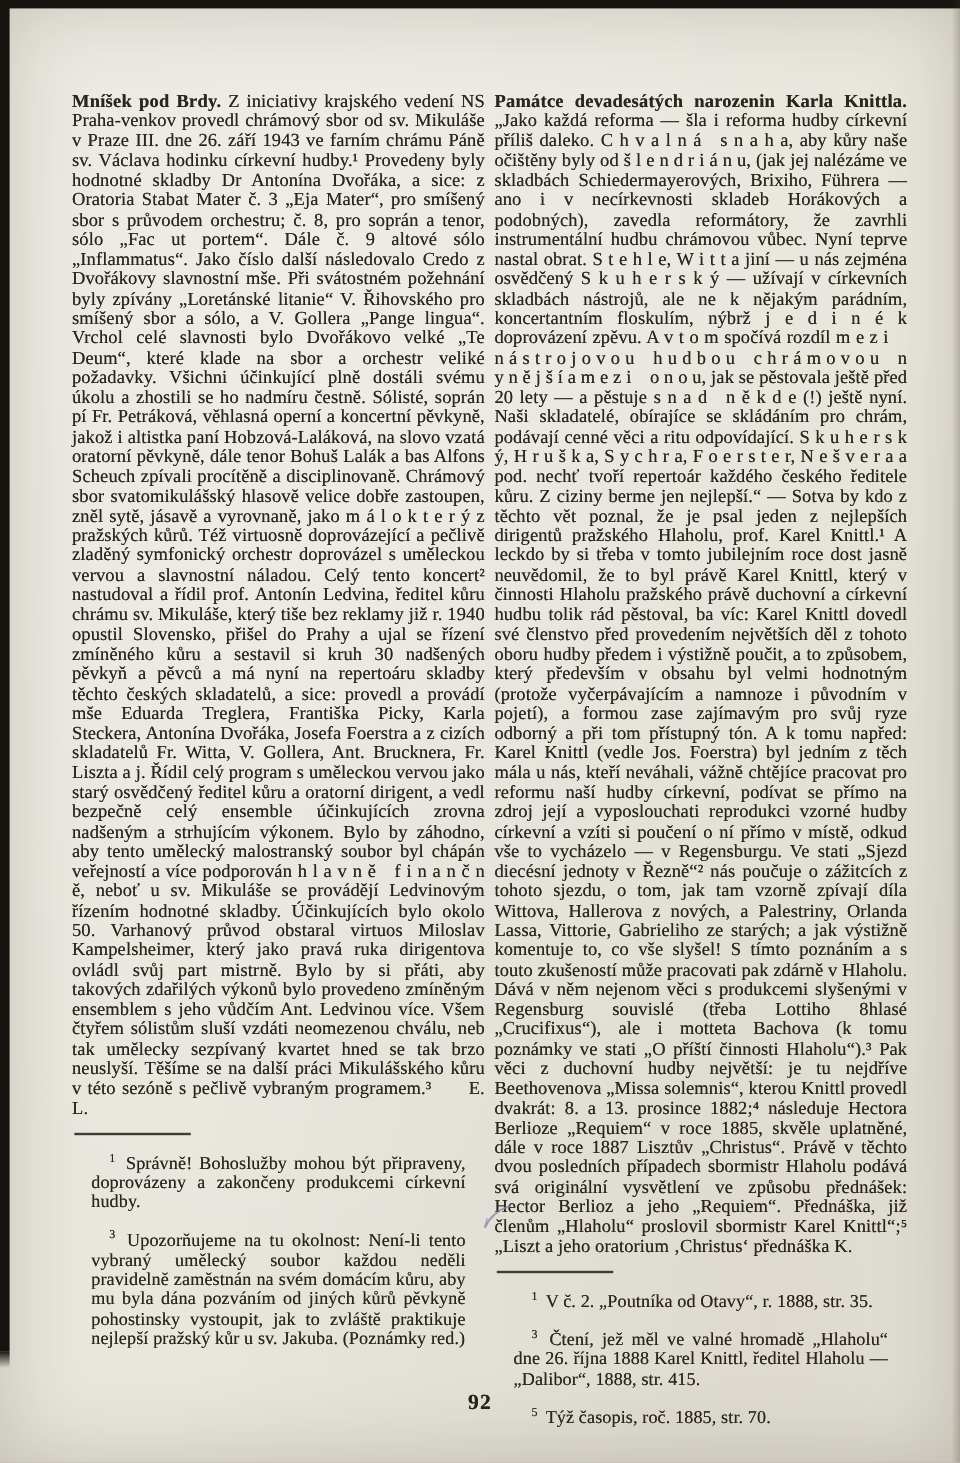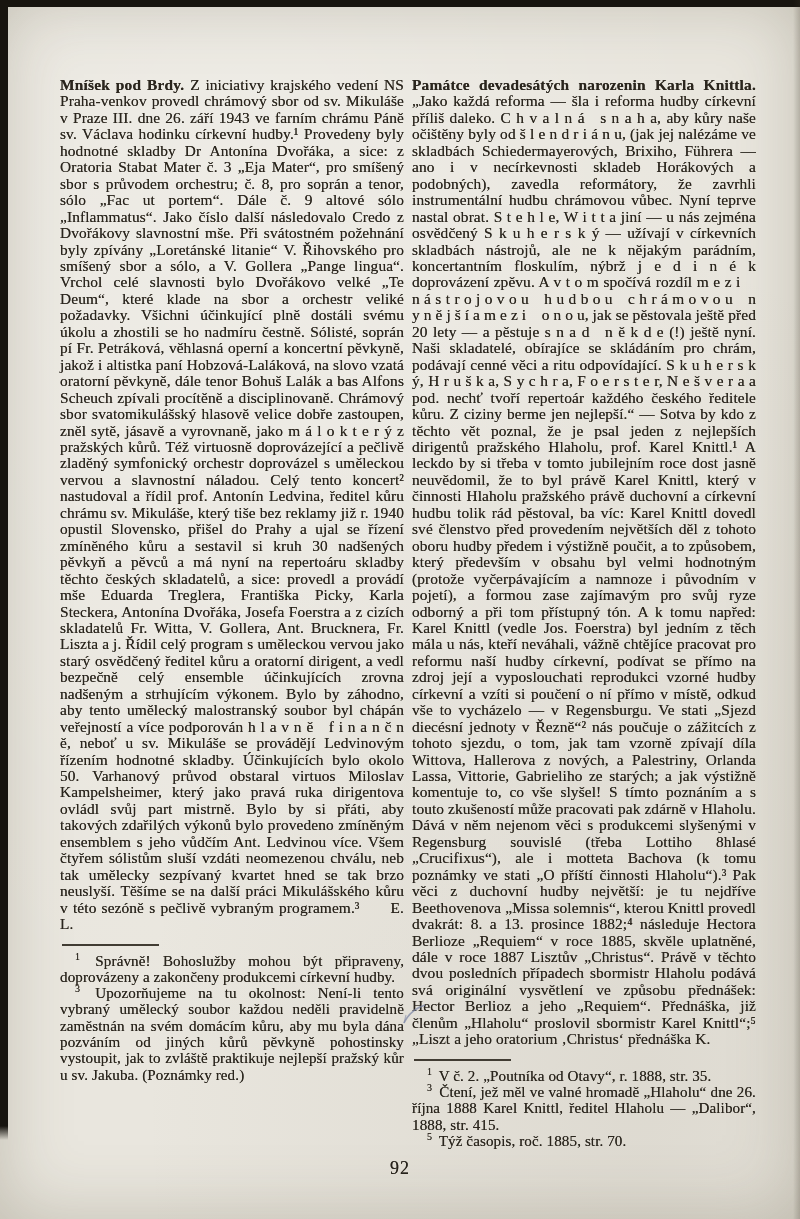--- a/index.html
+++ b/index.html
@@ -27,25 +27,25 @@
     position:absolute;top:77px;width:344px;
     font-size:15.4px;line-height:16.45px;
     text-align:justify;letter-spacing:0.1px;
     text-shadow:0 0 0.4px rgba(42,37,29,0.75);
   }
   .col-left{left:60px;}
   .col-right{left:412px;}
   .article{margin:0;}
   .run-in{font-weight:bold;letter-spacing:0.2px;}
   .fnrule{width:97px;height:2px;background:#413c33;margin:11px 0 7px 2px;}
-  .footnotes p.fn{margin:0;text-indent:15px;font-size:15.1px;line-height:16.3px;}
+  .footnotes p.fn{margin:16px;text-indent:15px;font-size:15.1px;line-height:16.3px;}
   sup.fnmark{font-size:10px;line-height:0;vertical-align:super;margin-right:3px;}
   .page-number{
     position:absolute;top:1158px;left:0;width:800px;text-align:center;
-    font-size:18px;font-weight:normal;letter-spacing:1px;color:#26221b;
+    font-size:18px;font-weight:bold;letter-spacing:1px;color:#26221b;
     text-shadow:0 0 0.4px rgba(42,37,29,0.75);
   }
   .pencil-mark{position:absolute;left:401px;top:1002px;}
 </style>
 </head>
 <body>
 
 <div class="page">
 
   <div class="edge-top"></div>

